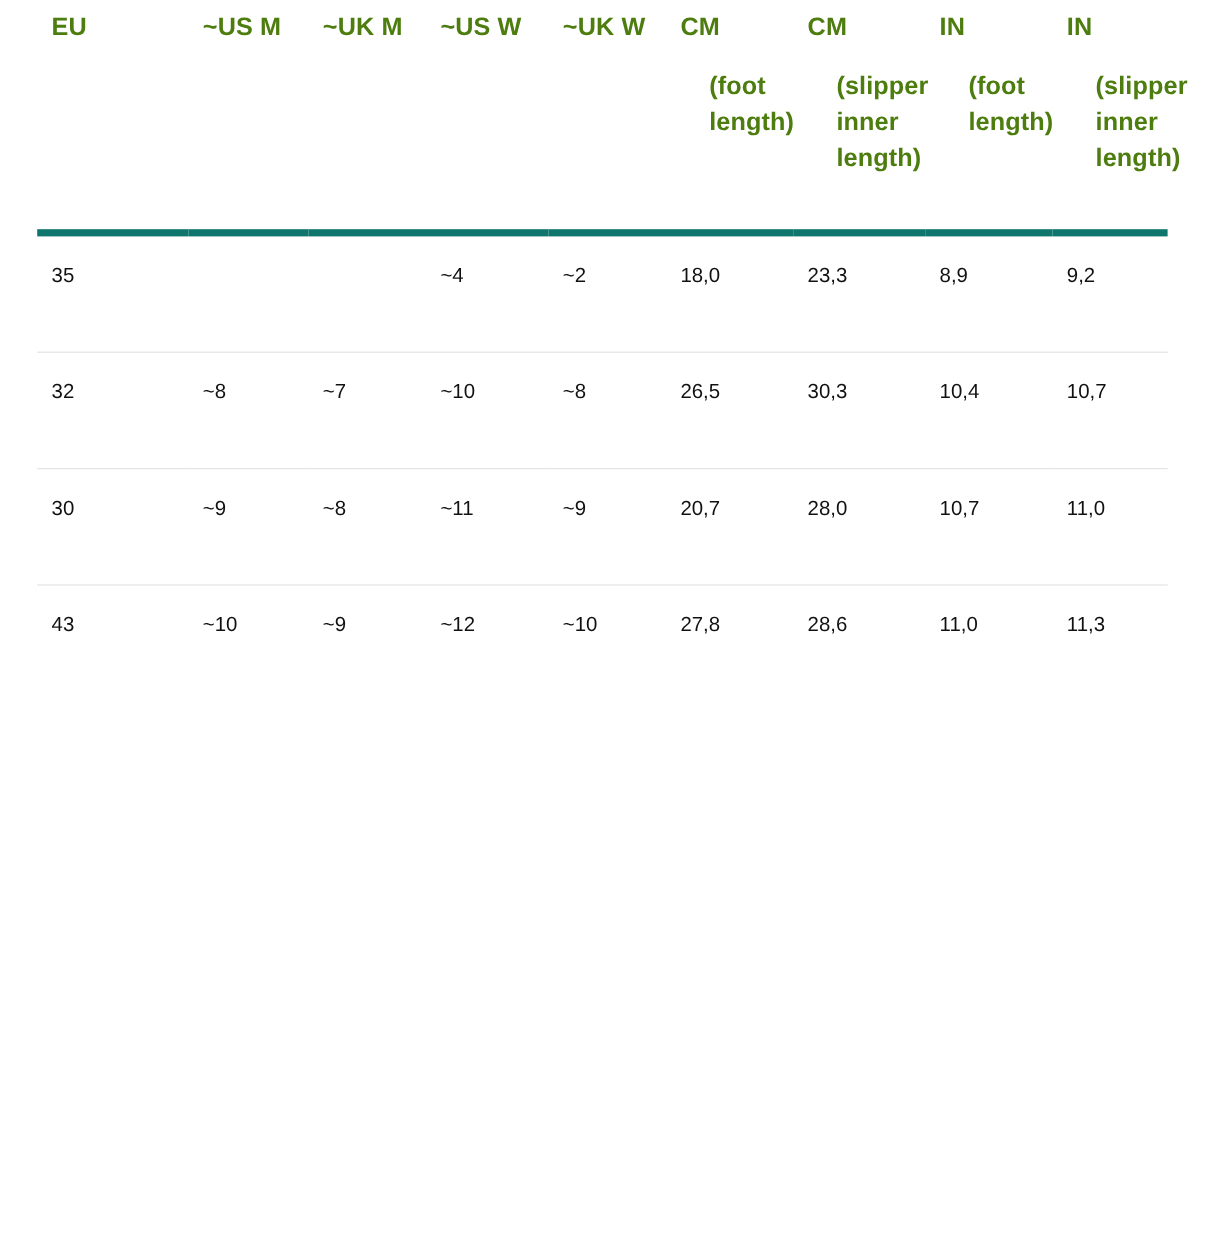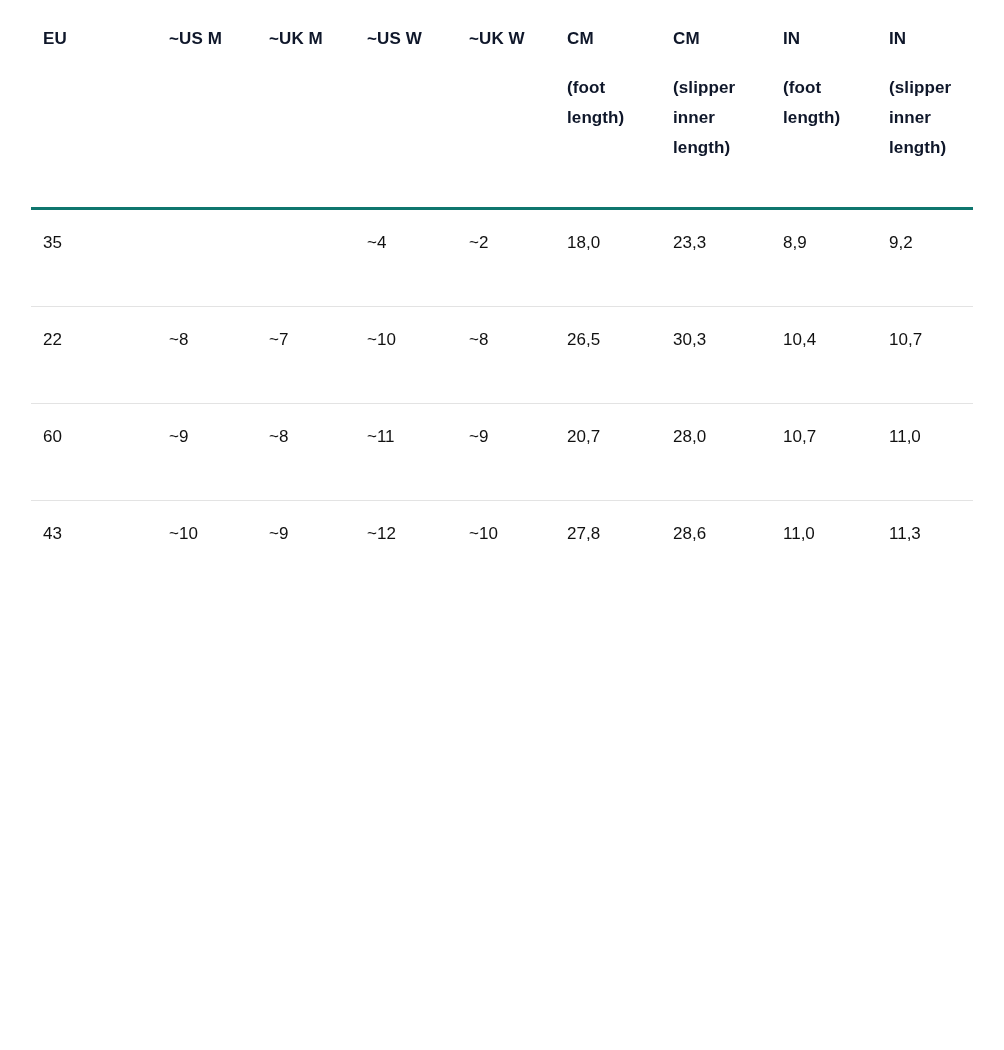--- a/index.html
+++ b/index.html
@@ -35,51 +35,52 @@
   table.size-table col.c-ukw     { width: 98px;  }
   table.size-table col.c-cmfoot  { width: 106px; }
   table.size-table col.c-cmslip  { width: 110px; }
   table.size-table col.c-infoot  { width: 106px; }
   table.size-table col.c-inslip  { width: 96px;  }
 
   thead th {
     text-align: left;
     vertical-align: top;
     font-weight: bold;
-    font-size: 17px;
+    font-size: 21px;
     line-height: 30px;
     letter-spacing: 0.1px;
-    padding: 24px 12px 44px 12px;
+    padding: 8px 12px 44px 12px;
     border: 0;
-    color: #0f172a;
+    color: #4d7c0f;
   }
 
   thead th .unit {
     display: block;
   }
   thead th .qual {
     display: block;
     margin-top: 19px;
     font-weight: bold;
+    margin-left: 24px;
   }
 
   tbody td {
     text-align: left;
     vertical-align: top;
     font-size: 17px;
     line-height: 22px;
     font-weight: normal;
     padding: 22px 12px 52px 12px;
     border-top: 1px solid #e3e3e3;
     color: #111111;
     white-space: nowrap;
   }
 
   tbody tr:first-child td {
-    border-top: 3px solid #0f766e;
+    border-top: 6px solid #0f766e;
   }
 
   tbody td.empty {
     color: transparent;
   }
 </style>
 </head>
 <body>
 
 <div class="size-chart-wrap">
@@ -141,32 +142,32 @@
           <td class="empty"></td>
           <td class="empty"></td>
           <td>~4</td>
           <td>~2</td>
           <td>18,0</td>
           <td>23,3</td>
           <td>8,9</td>
           <td>9,2</td>
         </tr>
         <tr>
-          <td>22</td>
+          <td>32</td>
           <td>~8</td>
           <td>~7</td>
           <td>~10</td>
           <td>~8</td>
           <td>26,5</td>
           <td>30,3</td>
           <td>10,4</td>
           <td>10,7</td>
         </tr>
         <tr>
-          <td>60</td>
+          <td>30</td>
           <td>~9</td>
           <td>~8</td>
           <td>~11</td>
           <td>~9</td>
           <td>20,7</td>
           <td>28,0</td>
           <td>10,7</td>
           <td>11,0</td>
         </tr>
         <tr>

